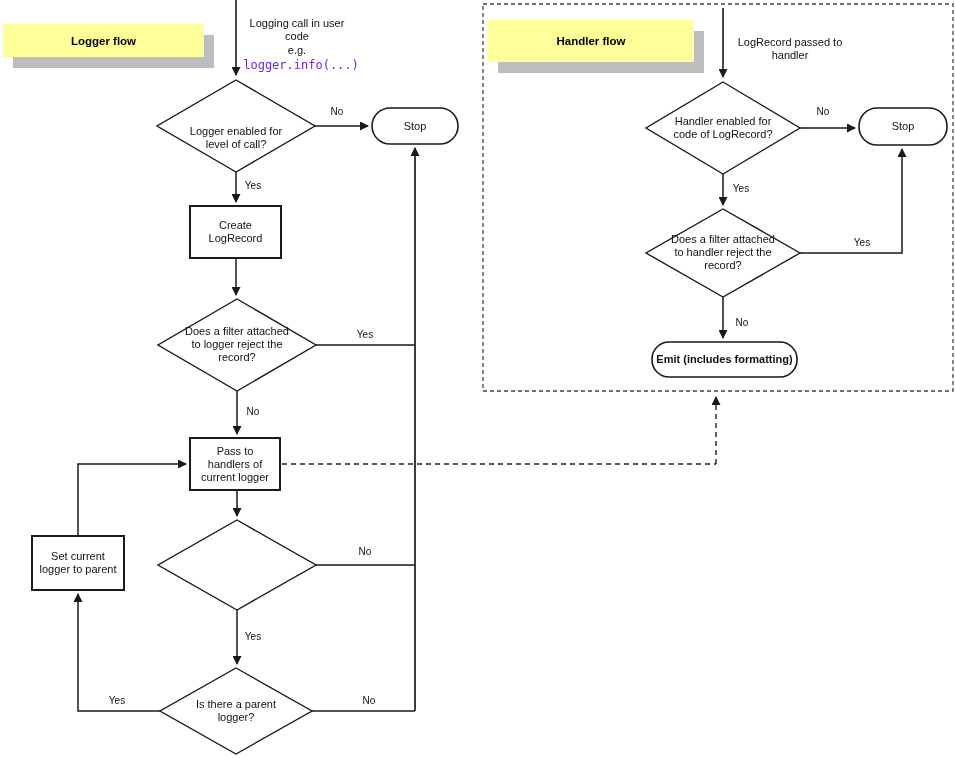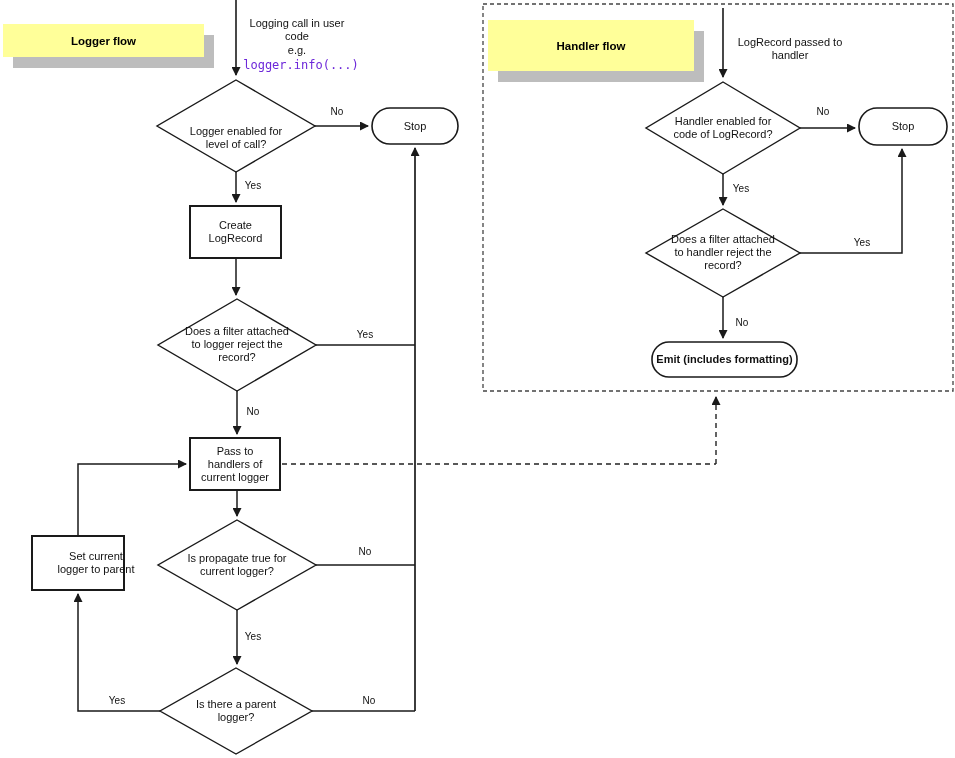--- a/index.html
+++ b/index.html
@@ -113,21 +113,21 @@
     <polygon points="723,209 800,253 723,297 646,253" fill="#fff" stroke="#1a1a1a" stroke-width="1.4"></polygon>
 
     <path d="M800,253 H902 V149" stroke="#1a1a1a" stroke-width="1.5" fill="none" marker-end="url(#arr)"></path>
 
     <path d="M723,297 V338" stroke="#1a1a1a" stroke-width="1.5" fill="none" marker-end="url(#arr)"></path>
 
     <rect x="652" y="342" width="145" height="35" rx="17" ry="17" fill="#fff" stroke="#1a1a1a" stroke-width="1.6"></rect>
   </svg>
 
   <div class="flow-label" style="left:3px;top:24px;width:201px;height:33px;">Logger flow</div>
-  <div class="flow-label" style="left:488px;top:20px;width:206px;height:51px;">Handler flow</div>
+  <div class="flow-label" style="left:488px;top:20px;width:206px;height:42px;">Handler flow</div>
 
   <div class="node-text" style="left:237px;top:17px;width:120px;">Logging call in user
 code</div>
   <div class="node-text" style="left:237px;top:44px;width:120px;">e.g.</div>
   <div class="code-text" style="left:226px;top:58px;width:150px;">logger.info(...)</div>
 
   <div class="node-text" style="left:166px;top:113px;width:140px;margin-top:12px;">Logger enabled for
 level of call?</div>
   <div class="edge-label" style="left:325px;top:105px;width:24px;">No</div>
   <div class="box-text" style="left:372px;top:108px;width:86px;height:36px;">Stop</div>
@@ -139,26 +139,24 @@
   <div class="node-text" style="left:167px;top:325px;width:140px;">Does a filter attached
 to logger reject the
 record?</div>
   <div class="edge-label" style="left:350px;top:328px;width:30px;">Yes</div>
   <div class="edge-label" style="left:240px;top:405px;width:26px;">No</div>
 
   <div class="box-text" style="left:190px;top:438px;width:90px;height:52px;">Pass to
 handlers of
 current logger</div>
 
-  <div class="node-text" style="left:167px;top:552px;width:140px;">Is propagate true for
-current logger?</div>
   <div class="edge-label" style="left:352px;top:545px;width:26px;">No</div>
   <div class="edge-label" style="left:239px;top:630px;width:28px;">Yes</div>
 
-  <div class="box-text" style="left:32px;top:536px;width:92px;height:54px;padding-left:18px;">Set current
+  <div class="box-text" style="left:32px;top:536px;width:92px;height:54px;">Set current
 logger to parent</div>
 
   <div class="node-text" style="left:166px;top:698px;width:140px;">Is there a parent
 logger?</div>
   <div class="edge-label" style="left:103px;top:694px;width:28px;">Yes</div>
   <div class="edge-label" style="left:356px;top:694px;width:26px;">No</div>
 
   <div class="node-text" style="left:730px;top:36px;width:120px;">LogRecord passed to
 handler</div>
 

